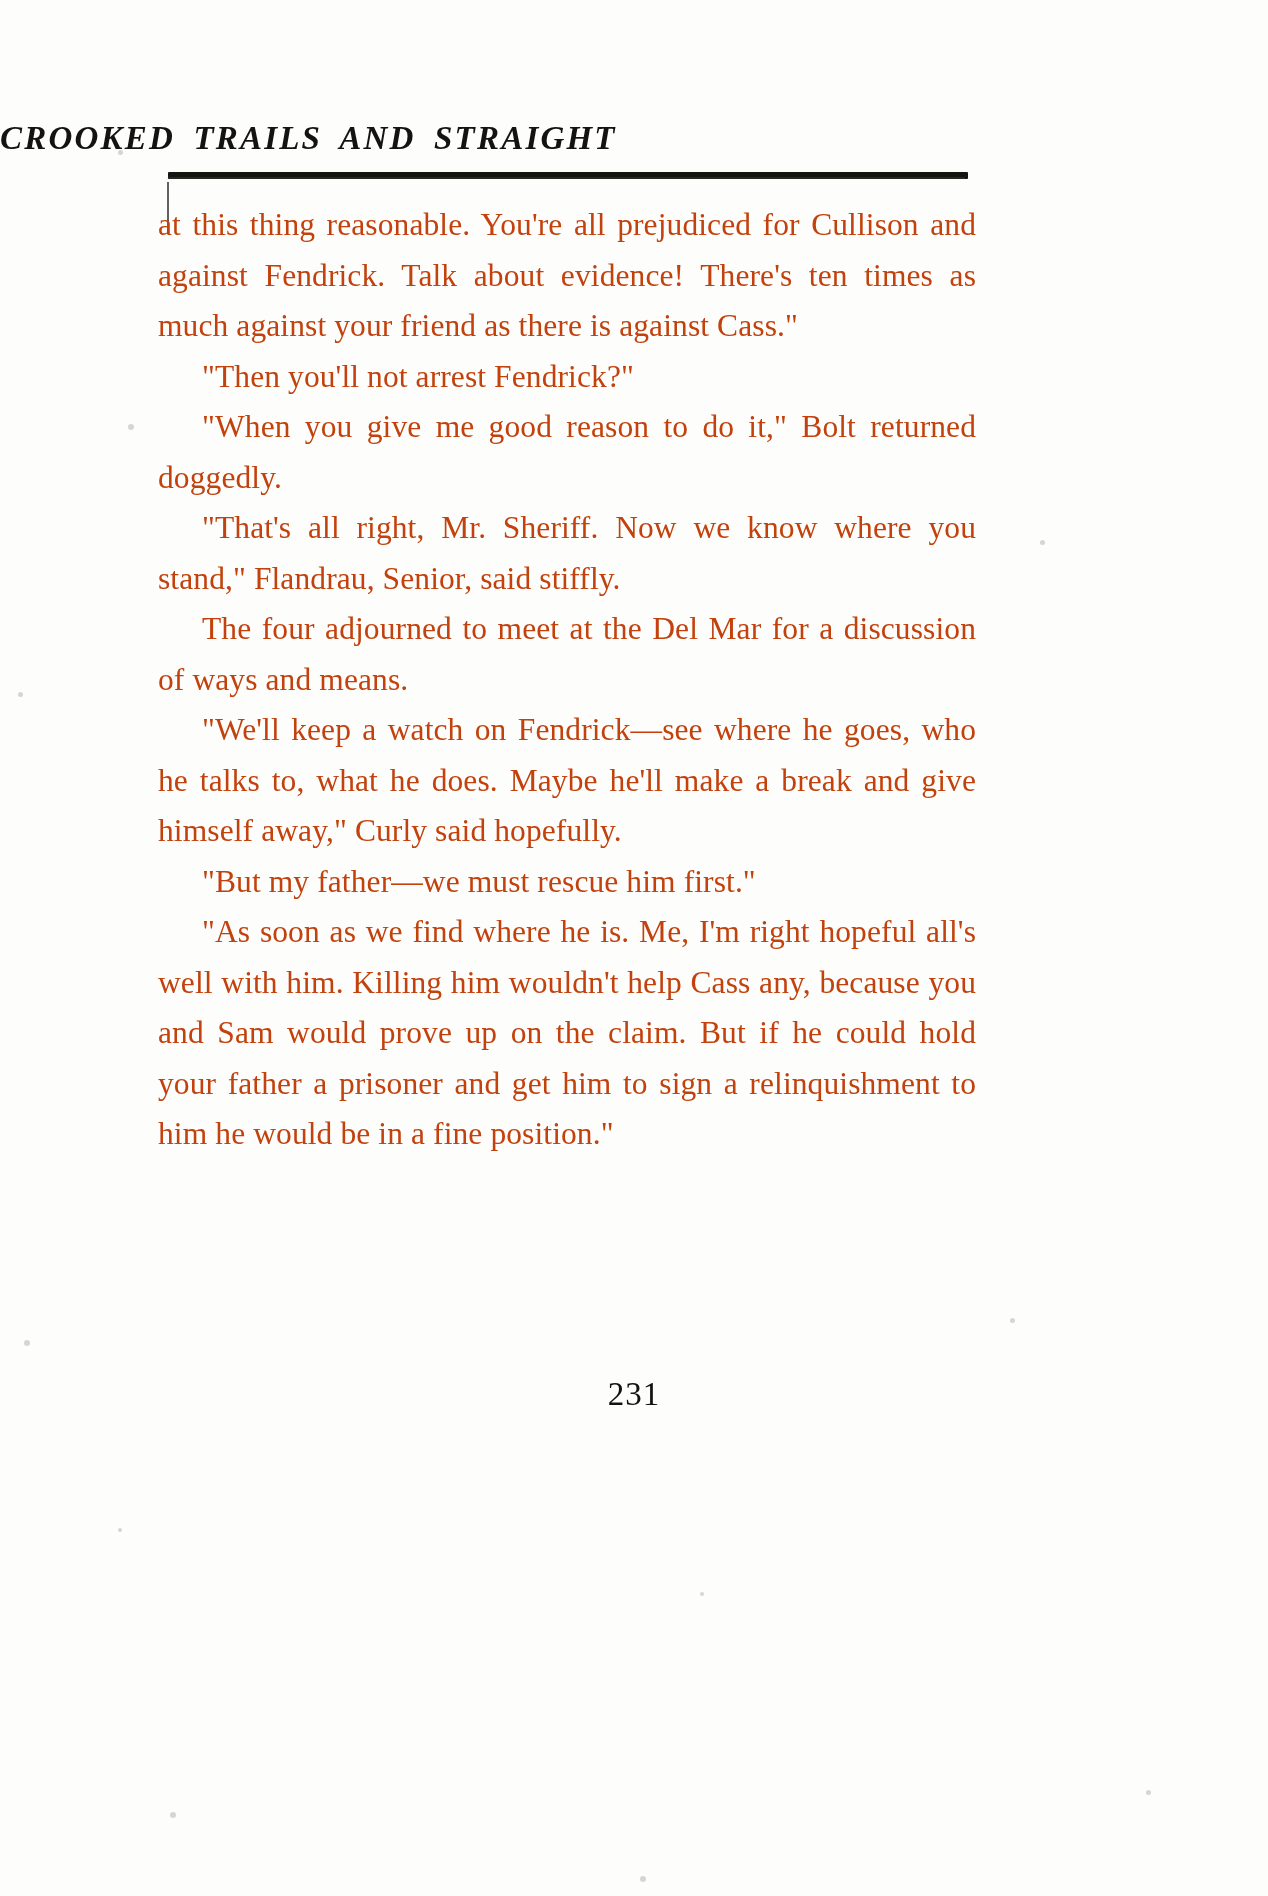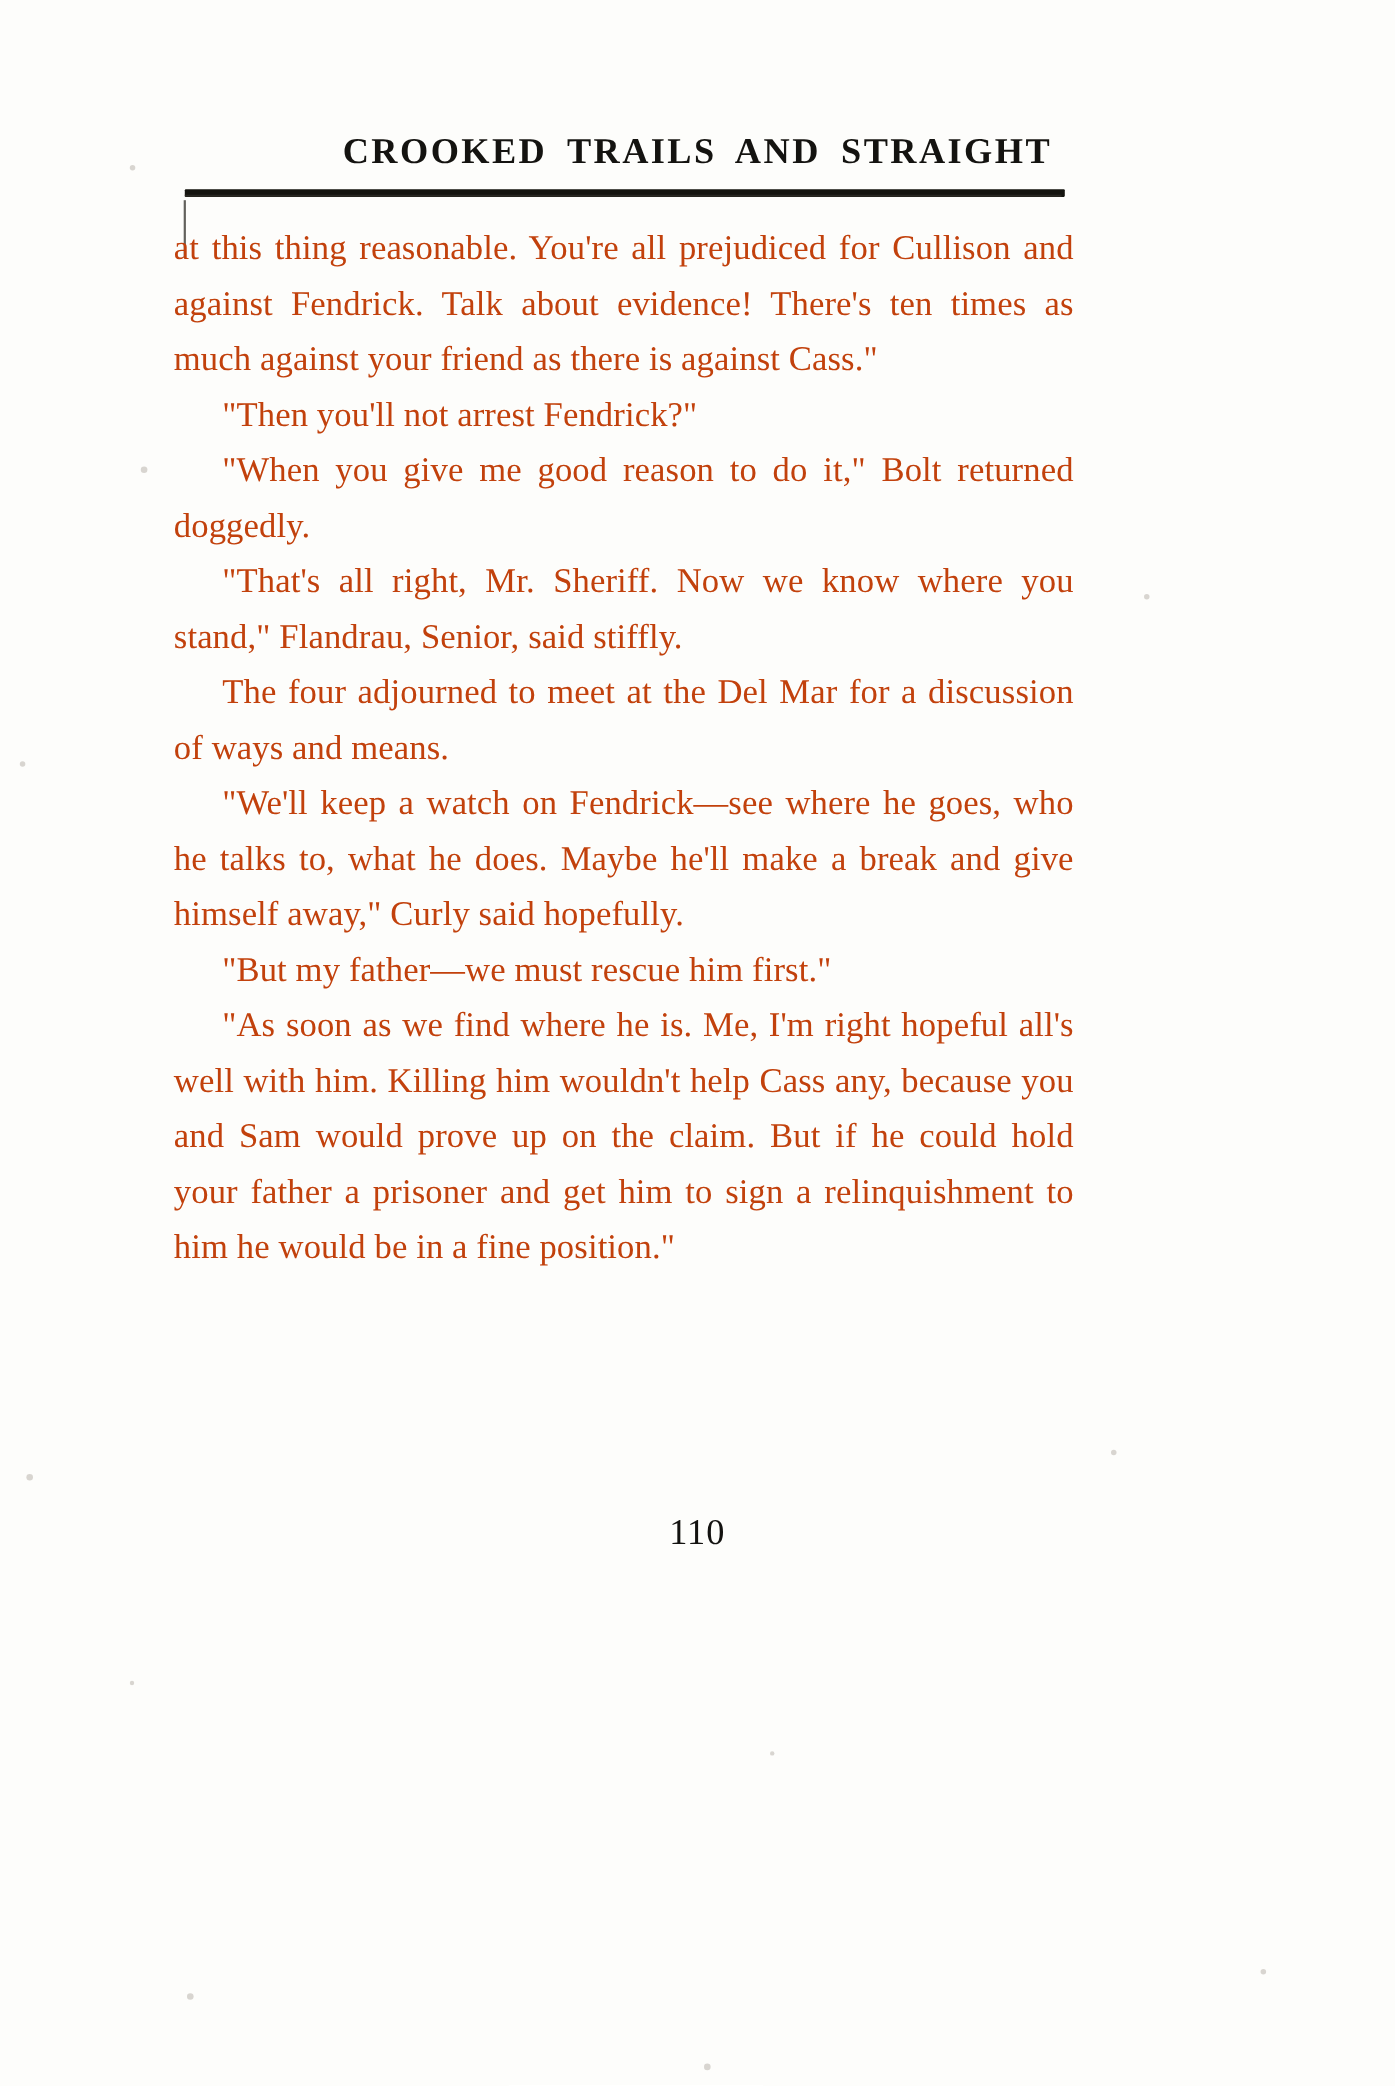--- a/index.html
+++ b/index.html
@@ -27,22 +27,23 @@
     position: absolute;
     background: #b9b5ad;
     border-radius: 50%;
     opacity: .55;
   }
   .running-head {
     position: absolute;
     left: 0;
     top: 120px;
     width: 1268px;
-    text-align: center;
+    text-align: left;
     font-family: "Liberation Serif", serif;
+    font-style: italic;
     font-weight: bold;
     font-size: 33px;
     letter-spacing: 2.2px;
     word-spacing: 8px;
     color: #141310;
   }
   .rule {
     position: absolute;
     left: 168px;
     top: 172px;
@@ -110,21 +111,21 @@
     <p>at this thing reasonable.  You're all prejudiced for Cullison and against Fendrick.  Talk about evidence!  There's ten times as much against your friend as there is against Cass."</p>
     <p class="ind">"Then you'll not arrest Fendrick?"</p>
     <p class="ind">"When you give me good reason to do it," Bolt returned doggedly.</p>
     <p class="ind">"That's all right, Mr. Sheriff.  Now we know where you stand," Flandrau, Senior, said stiffly.</p>
     <p class="ind">The four adjourned to meet at the Del Mar for a discussion of ways and means.</p>
     <p class="ind">"We'll keep a watch on Fendrick—see where he goes, who he talks to, what he does.  Maybe he'll make a break and give himself away," Curly said hopefully.</p>
     <p class="ind">"But my father—we must rescue him first."</p>
     <p class="ind">"As soon as we find where he is.  Me, I'm right hopeful all's well with him.  Killing him wouldn't help Cass any, because you and Sam would prove up on the claim.  But if he could hold your father a prisoner and get him to sign a relinquishment to him he would be in a fine position."</p>
   </div>
 
-  <div class="folio">110</div>
+  <div class="folio">231</div>
 
   <span class="speck" style="left:118px; top:150px; width:5px; height:5px;"></span>
   <span class="speck" style="left:128px; top:424px; width:6px; height:6px;"></span>
   <span class="speck" style="left:18px; top:692px; width:5px; height:5px;"></span>
   <span class="speck" style="left:1040px; top:540px; width:5px; height:5px;"></span>
   <span class="speck" style="left:1010px; top:1318px; width:5px; height:5px;"></span>
   <span class="speck" style="left:24px; top:1340px; width:6px; height:6px;"></span>
   <span class="speck" style="left:170px; top:1812px; width:6px; height:6px;"></span>
   <span class="speck" style="left:640px; top:1876px; width:6px; height:6px;"></span>
   <span class="speck" style="left:1146px; top:1790px; width:5px; height:5px;"></span>

